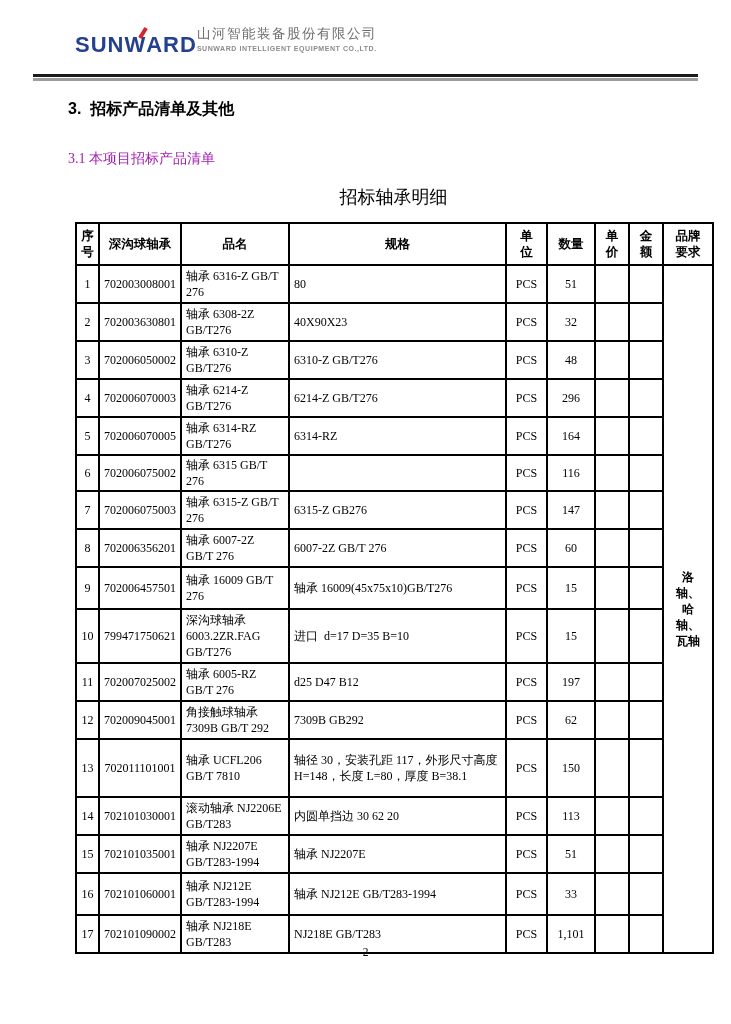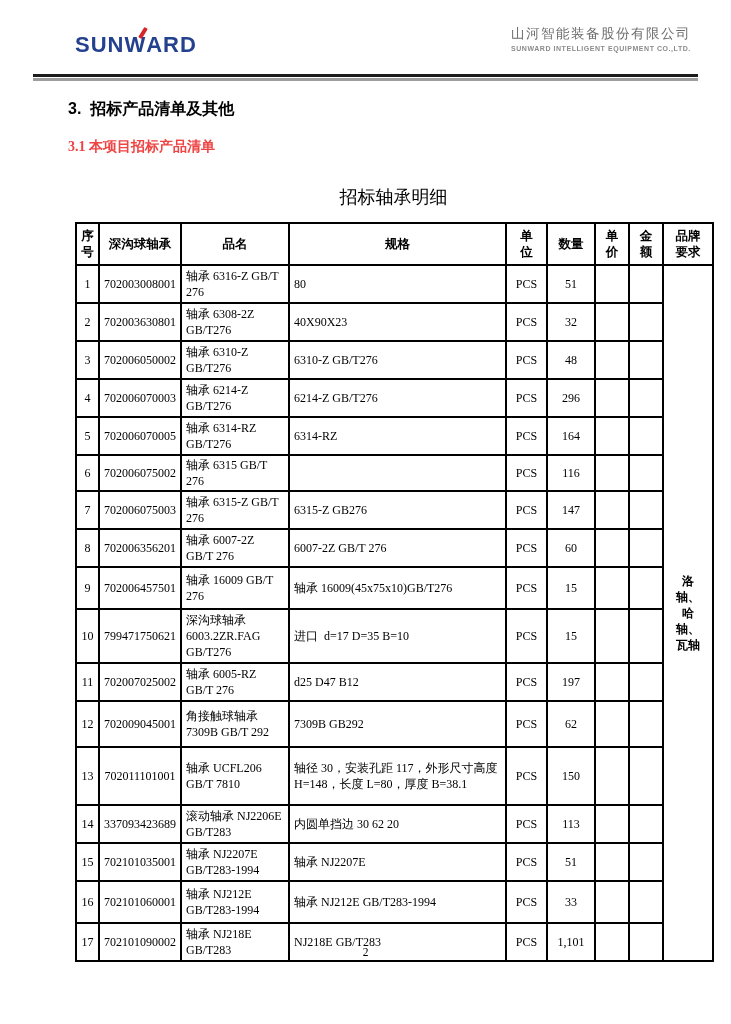--- a/index.html
+++ b/index.html
@@ -1,33 +1,33 @@
 <!DOCTYPE html>
 <html><head>
 <meta charset="utf-8">
 <style>
   html,body { margin:0; padding:0; background:#ffffff; }
   .page {
     position:relative; width:731px; height:1024px; background:#ffffff;
     font-family:"Liberation Serif","DejaVu Serif",serif; color:#111; overflow:hidden;
   }
   
-  .hdr { position:absolute; left:75px; top:26px; width:616px; display:flex; justify-content:space-between; align-items:flex-start; }
+  .hdr { position:absolute; left:75px; top:26px; width:616px; display:flex; align-items:flex-start; }
   .logo { position:relative; top:8px; font-family:"Liberation Sans","DejaVu Sans",sans-serif; font-weight:bold;
           font-size:22px; letter-spacing:1px; color:#24418f; line-height:1; }
   .logo .w-wrap { position:relative; display:inline-block; }
   .logo .accent { position:absolute; top:-7px; right:1px; width:4px; height:12px; background:#d6252b; transform:rotate(32deg); border-radius:1px; }
   .company { text-align:left; }
   .company .cn { font-family:"Liberation Sans","DejaVu Sans",sans-serif; font-weight:normal; font-size:13.5px; color:#6d6d6d; letter-spacing:1.5px; line-height:1.2; }
   .company .en { font-family:"Liberation Sans","DejaVu Sans",sans-serif; font-weight:bold; font-size:7px; color:#8b8b8b; letter-spacing:0.55px; margin-top:3px; }
   .rule  { position:absolute; left:33px; top:74px; width:665px; height:3px; background:#1c1c1c; }
   .rule2 { position:absolute; left:33px; top:78px; width:665px; height:3px; background:#9d9d9d; }
   
   .h1 { position:absolute; left:68px; top:99px;  font-family:"Liberation Sans","DejaVu Sans",sans-serif; font-weight:bold; font-size:16px; white-space:pre; color:#000; }
-  .h2 { position:absolute; left:68px; top:138px; font-size:14px; white-space:pre; color:#ef4444;font-weight:bold; }
+  .h2 { position:absolute; left:68px; top:150px; font-size:14px; white-space:pre; color:#a21caf; }
   .ttl { position:absolute; left:75px; top:185px; width:637px; text-align:center;
          font-family:"Liberation Sans","DejaVu Sans",sans-serif; font-weight:normal; font-size:18px; color:#000; }
   
   table.main { position:absolute; left:75px; top:222px; width:637px; border-collapse:collapse; table-layout:fixed; }
   table.main th, table.main td { border:2px solid #000; padding:1px 4px; font-size:12px; line-height:16px; color:#000;
     overflow:hidden; vertical-align:middle; }
   table.main th { font-weight:bold; font-size:12.5px; white-space:pre-line; text-align:center; height:38px; }
   th.al, td.al { text-align:left; }
   td.c-no, td.c-code, td.c-unit, td.c-qty { text-align:center; }
   td.c-spec { white-space:pre-wrap; }
@@ -193,21 +193,21 @@
         <tr style="height: 38px; margin-left: 45px;">
           <td class="c-no">11</td>
           <td class="c-code">702007025002</td>
           <td class="c-name al">轴承 6005-RZ GB/T 276</td>
           <td class="c-spec al">d25 D47 B12</td>
           <td class="c-unit">PCS</td>
           <td class="c-qty">197</td>
           <td class="c-price"></td>
           <td class="c-amount"></td>
         </tr>
-        <tr style="height: 46px;">
+        <tr style="height: 38px;">
           <td class="c-no">12</td>
           <td class="c-code">702009045001</td>
           <td class="c-name al">角接触球轴承 7309B GB/T 292</td>
           <td class="c-spec al">7309B GB292</td>
           <td class="c-unit">PCS</td>
           <td class="c-qty">62</td>
           <td class="c-price"></td>
           <td class="c-amount"></td>
         </tr>
         <tr style="height: 58px;">
@@ -215,21 +215,21 @@
           <td class="c-code">702011101001</td>
           <td class="c-name al">轴承 UCFL206 GB/T 7810</td>
           <td class="c-spec al">轴径 30，安装孔距 117，外形尺寸高度 H=148，长度 L=80，厚度 B=38.1</td>
           <td class="c-unit">PCS</td>
           <td class="c-qty">150</td>
           <td class="c-price"></td>
           <td class="c-amount"></td>
         </tr>
         <tr style="height: 38px;">
           <td class="c-no">14</td>
-          <td class="c-code">337093423689</td>
+          <td class="c-code">702101030001</td>
           <td class="c-name al">滚动轴承 NJ2206E GB/T283</td>
           <td class="c-spec al">内圆单挡边 30 62 20</td>
           <td class="c-unit">PCS</td>
           <td class="c-qty">113</td>
           <td class="c-price"></td>
           <td class="c-amount"></td>
         </tr>
         <tr style="height: 38px;">
           <td class="c-no">15</td>
           <td class="c-code">702101035001</td>

